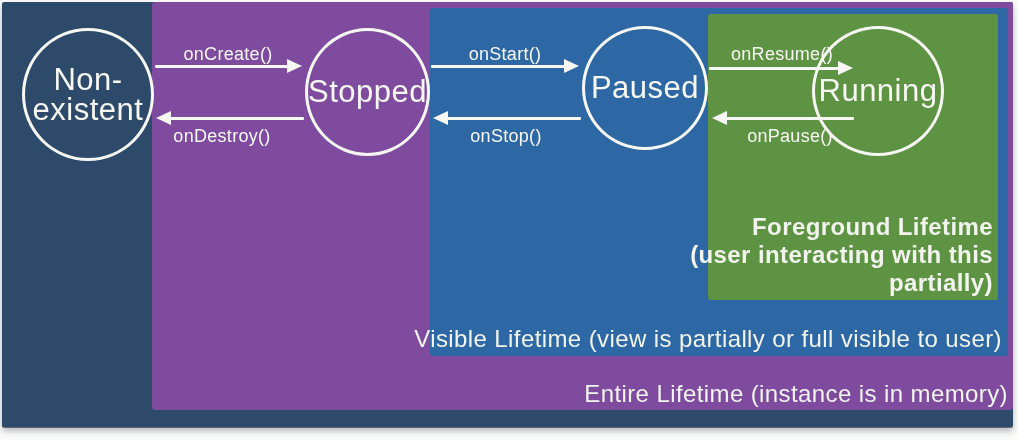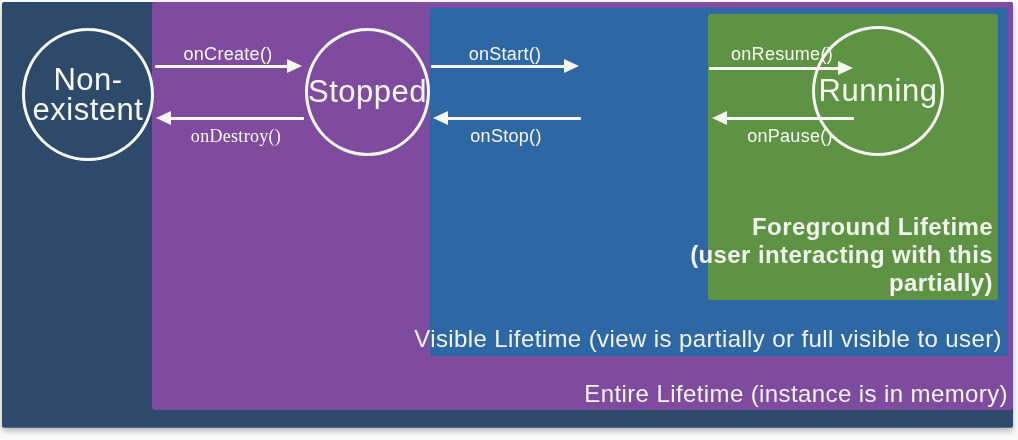--- a/index.html
+++ b/index.html
@@ -60,21 +60,21 @@
   .t-onstart  {left:431px;top:59px;width:148px;}
   .t-onstop   {left:433px;top:111px;width:148px;}
   .t-onresume {left:709px;top:61px;width:144px;}
   .t-onpause  {left:712px;top:111px;width:142px;}
 
   .tlabel{
     position:absolute;width:180px;
     text-align:center;font-size:18px;line-height:26px;letter-spacing:.3px;
   }
   .l-oncreate {left:138px;top:41px;}
-  .l-ondestroy{left:146px;top:123px;font-family:Liberation Serif, serif;}
+  .l-ondestroy{left:132px;top:123px;}
   .l-onstart  {left:415px;top:41px;}
   .l-onstop   {left:416px;top:123px;}
   .l-onresume {left:692px;top:41px;}
   .l-onpause  {left:700px;top:123px;}
 
   .caption{
     position:absolute;text-align:right;
     font-size:24px;letter-spacing:.4px;color:#f2f4ee;
   }
   .caption-foreground{right:25px;top:213px;line-height:28px;width:320px;font-weight:bold;}
@@ -92,20 +92,23 @@
   <div class="region region-foreground"></div>
 
   <div class="state state-nonexistent">
     <div>
       <span>Non-</span>
       <span>existent</span>
     </div>
   </div>
   <div class="state state-stopped">
     <span>Stopped</span>
+  </div>
+  <div class="state state-paused">
+    <span>Paused</span>
   </div>
   <div class="state state-running">
     <span>Running</span>
   </div>
 
   <div class="arrow dir-right t-oncreate">
     <div class="line"></div>
     <div class="head"></div>
   </div>
   <div class="arrow dir-left t-ondestroy">

